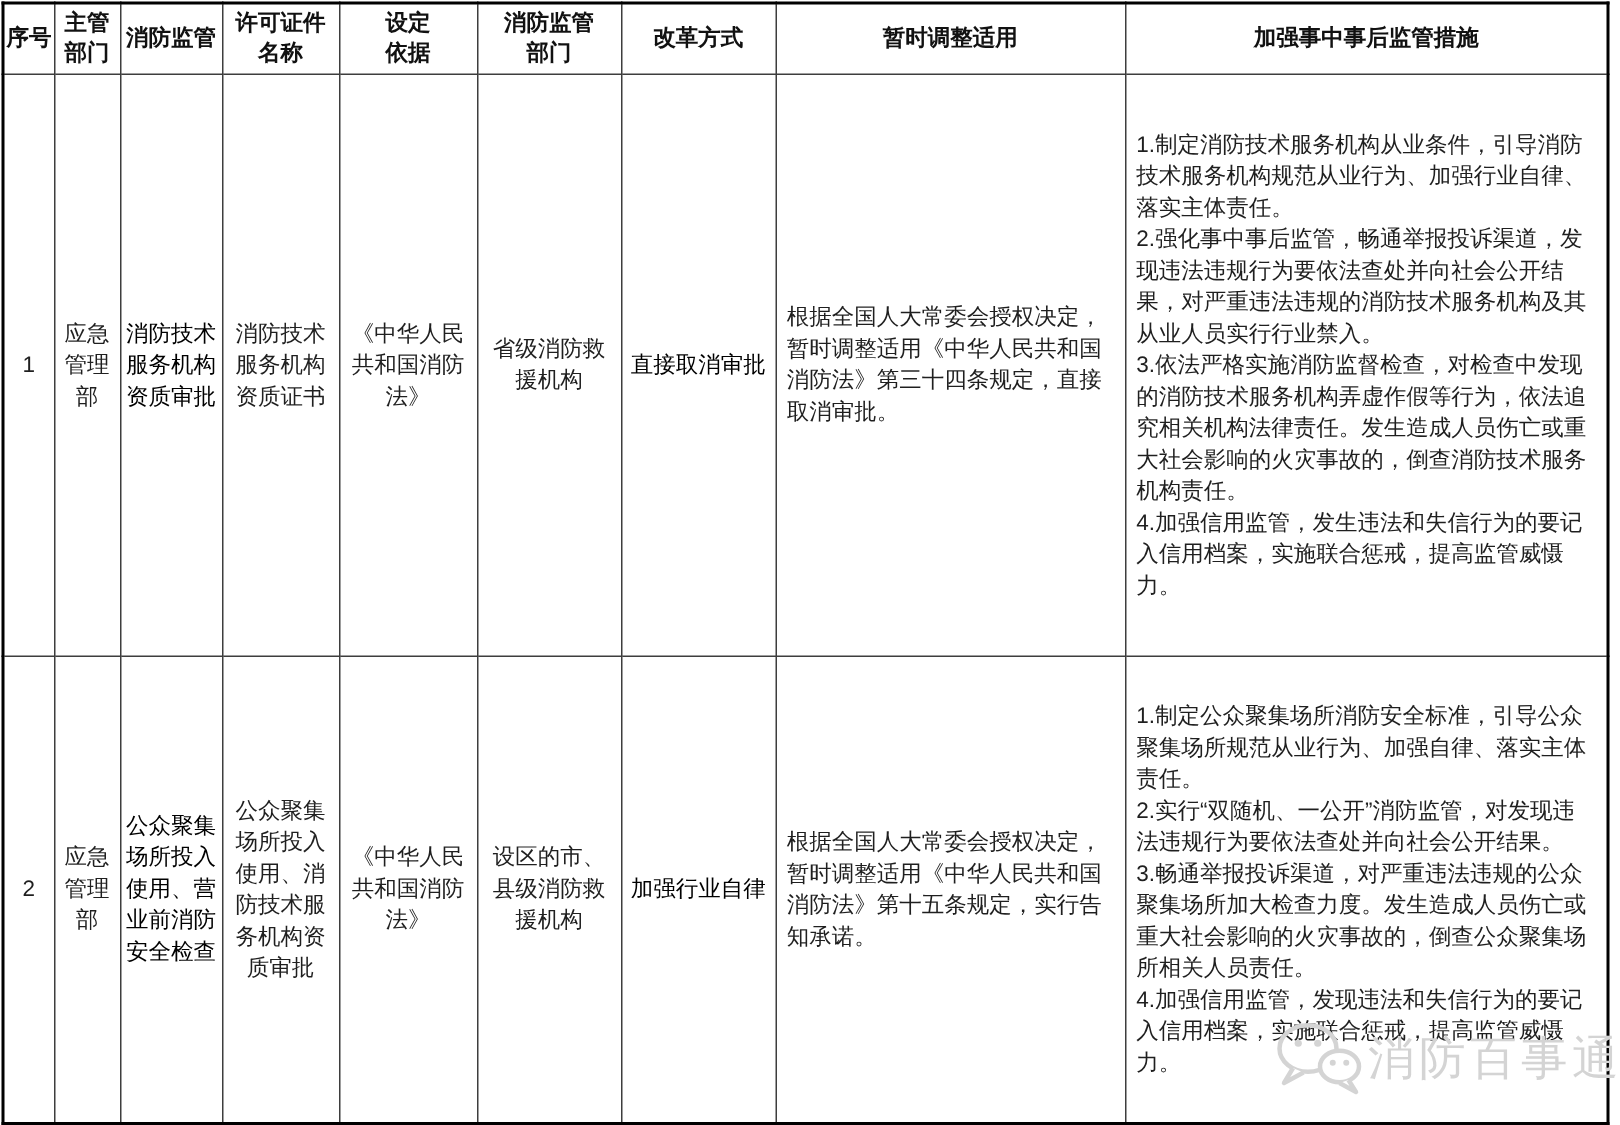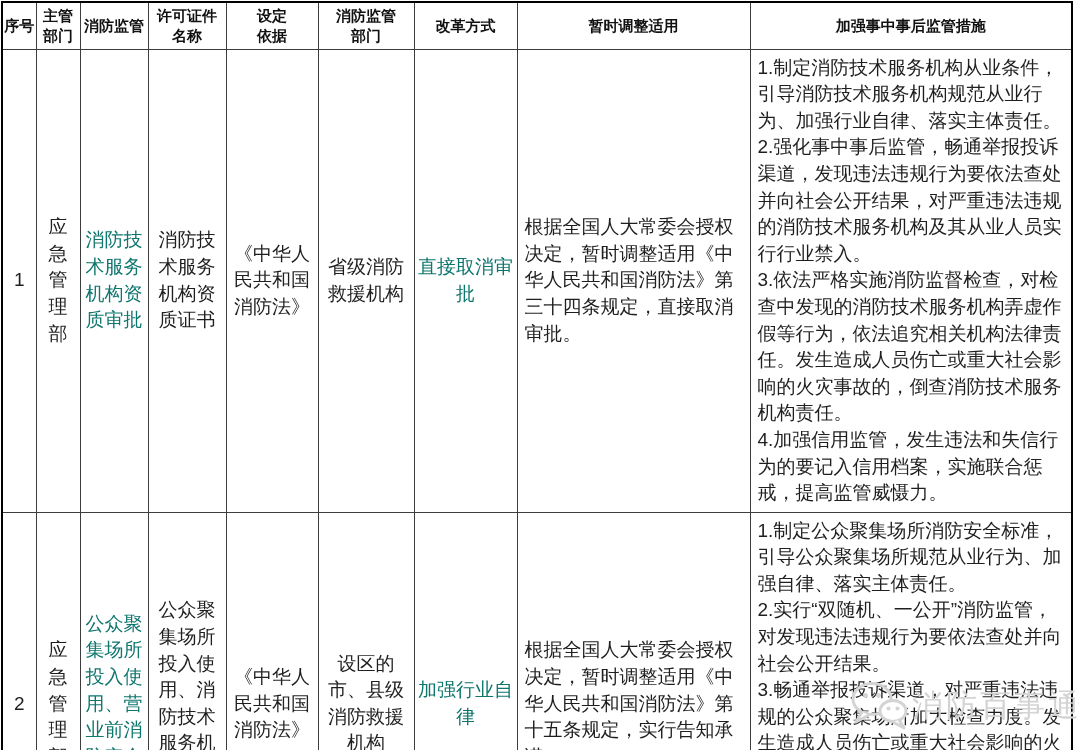--- a/index.html
+++ b/index.html
@@ -32,33 +32,33 @@
     text-align: center;
     line-height: 1.32;
     white-space: pre-line;
     padding: 3px 1px;
     color: #111111;
   }
   tr.header-row { height: 42px; }
   tr.row-1 { height: 388px; }
   tr.row-2 { height: 312px; }
   td {
-    font-size: 19px;
+    font-size: 15px;
     line-height: 1.4;
     color: #1f1f1f;
   }
   td.center {
     text-align: center;
     padding: 2px 3px;
   }
   td.left {
     text-align: left;
     padding: 5px 7px;
   }
-  td.red { color: #0f766e; }
+  td.red { color: #000000; }
   .prewrap { white-space: pre-line; }
   .watermark {
     position: absolute;
     left: 850px;
     top: 680px;
     display: flex;
     align-items: center;
     color: #d4d4d4;
     pointer-events: none;
     z-index: 5;

